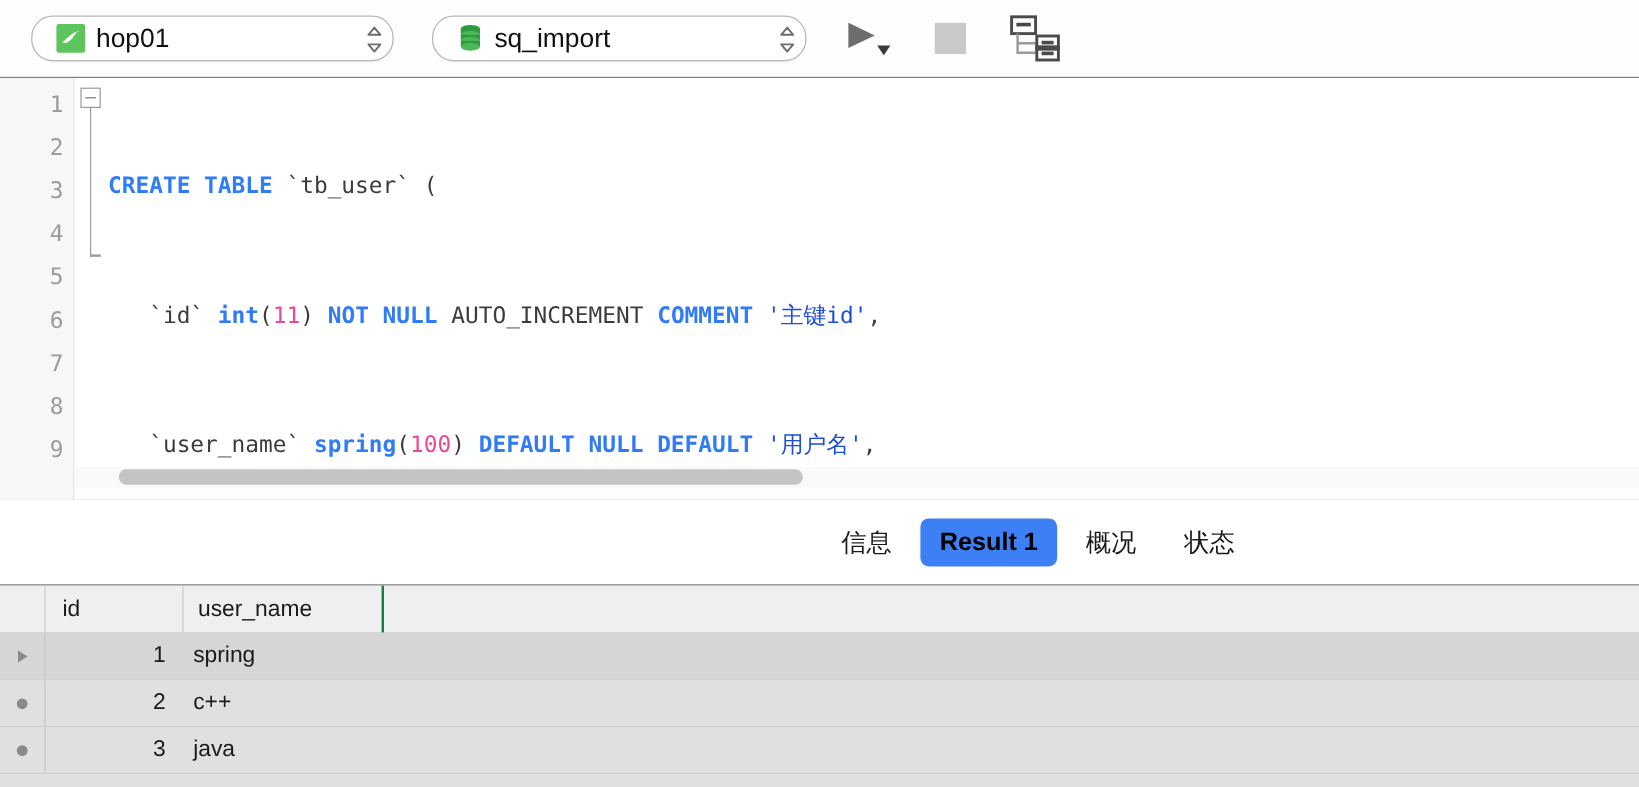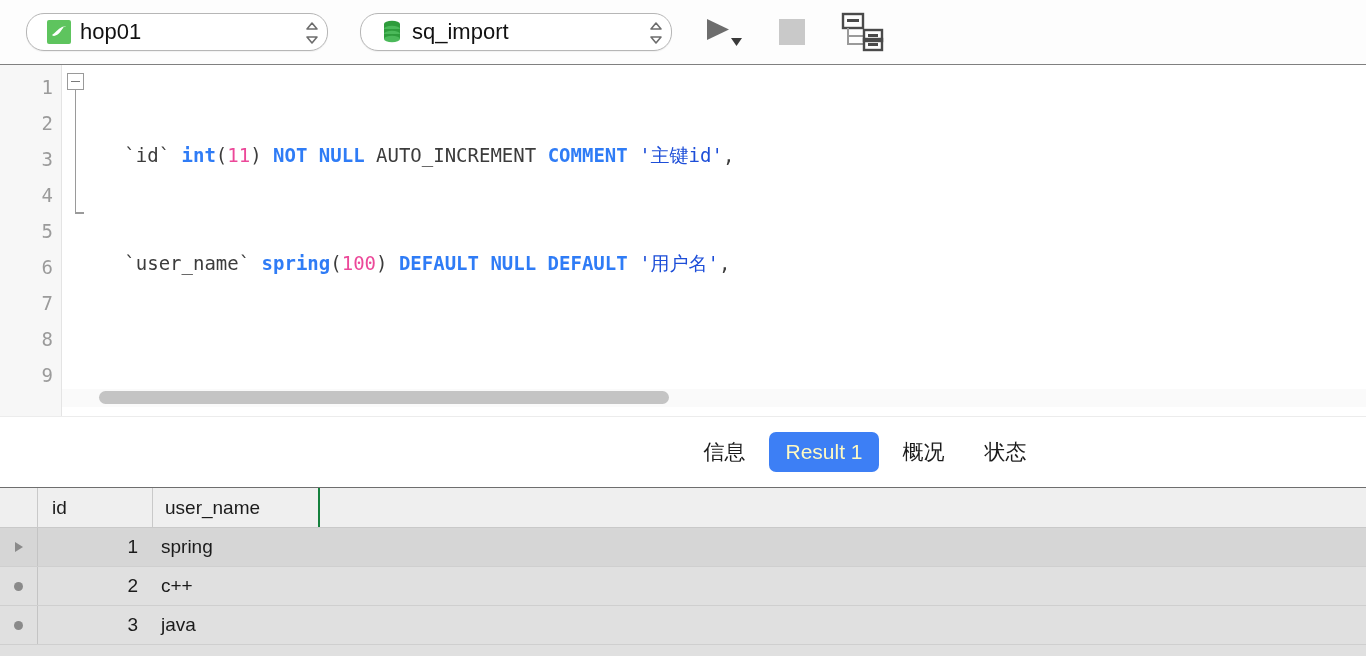--- a/index.html
+++ b/index.html
@@ -132,21 +132,21 @@
     width: 1366px; height: 70px;
     background: #ffffff;
     display: flex; align-items: center; justify-content: center;
   }
   #tabstrip { display: flex; align-items: center; gap: 8px; transform: translateX(182px); }
   .tab {
     font-size: 21px; color: #1b1b1b;
     padding: 8px 16px; border-radius: 7px;
     white-space: nowrap;
   }
-  .tab.active { background: #3d7ff5; color: #fef9c3; font-weight: normal; text-align: center; }
+  .tab.active { background: #3d7ff5; color: #000000; font-weight: bold; text-align: center; }
 
   
   #grid {
     position: absolute; left: 0; top: 487px;
     width: 1366px; height: 169px;
     background: #e0e0e0;
     border-top: 1px solid #6e6e6e;
     font-size: 19px;
     color: #1b1b1b;
   }
@@ -265,20 +265,21 @@
     <div class="lineno" style="top:292px">9</div>
   </div>
 
   <div id="fold-col">
     <div id="fold-box"></div>
     <div id="fold-line"></div>
     <div id="fold-foot"></div>
   </div>
 
   <div id="code">
+    <div class="ln"><span class="kw">CREATE TABLE</span><span class="pl"> `tb_user` (</span></div>
     <div class="ln"><span class="pl">   `id` </span><span class="kw">int</span><span class="pl">(</span><span class="num">11</span><span class="pl">) </span><span class="kw">NOT NULL</span><span class="pl"> AUTO_INCREMENT </span><span class="kw">COMMENT</span><span class="pl"> </span><span class="str">'主键id'</span><span class="pl">,</span></div>
     <div class="ln"><span class="pl">   `user_name` </span><span class="kw">spring</span><span class="pl">(</span><span class="num">100</span><span class="pl">) </span><span class="kw">DEFAULT NULL DEFAULT</span><span class="pl"> </span><span class="str">'用户名'</span><span class="pl">,</span></div>
     
     
     
     
     
     
   </div>
 

